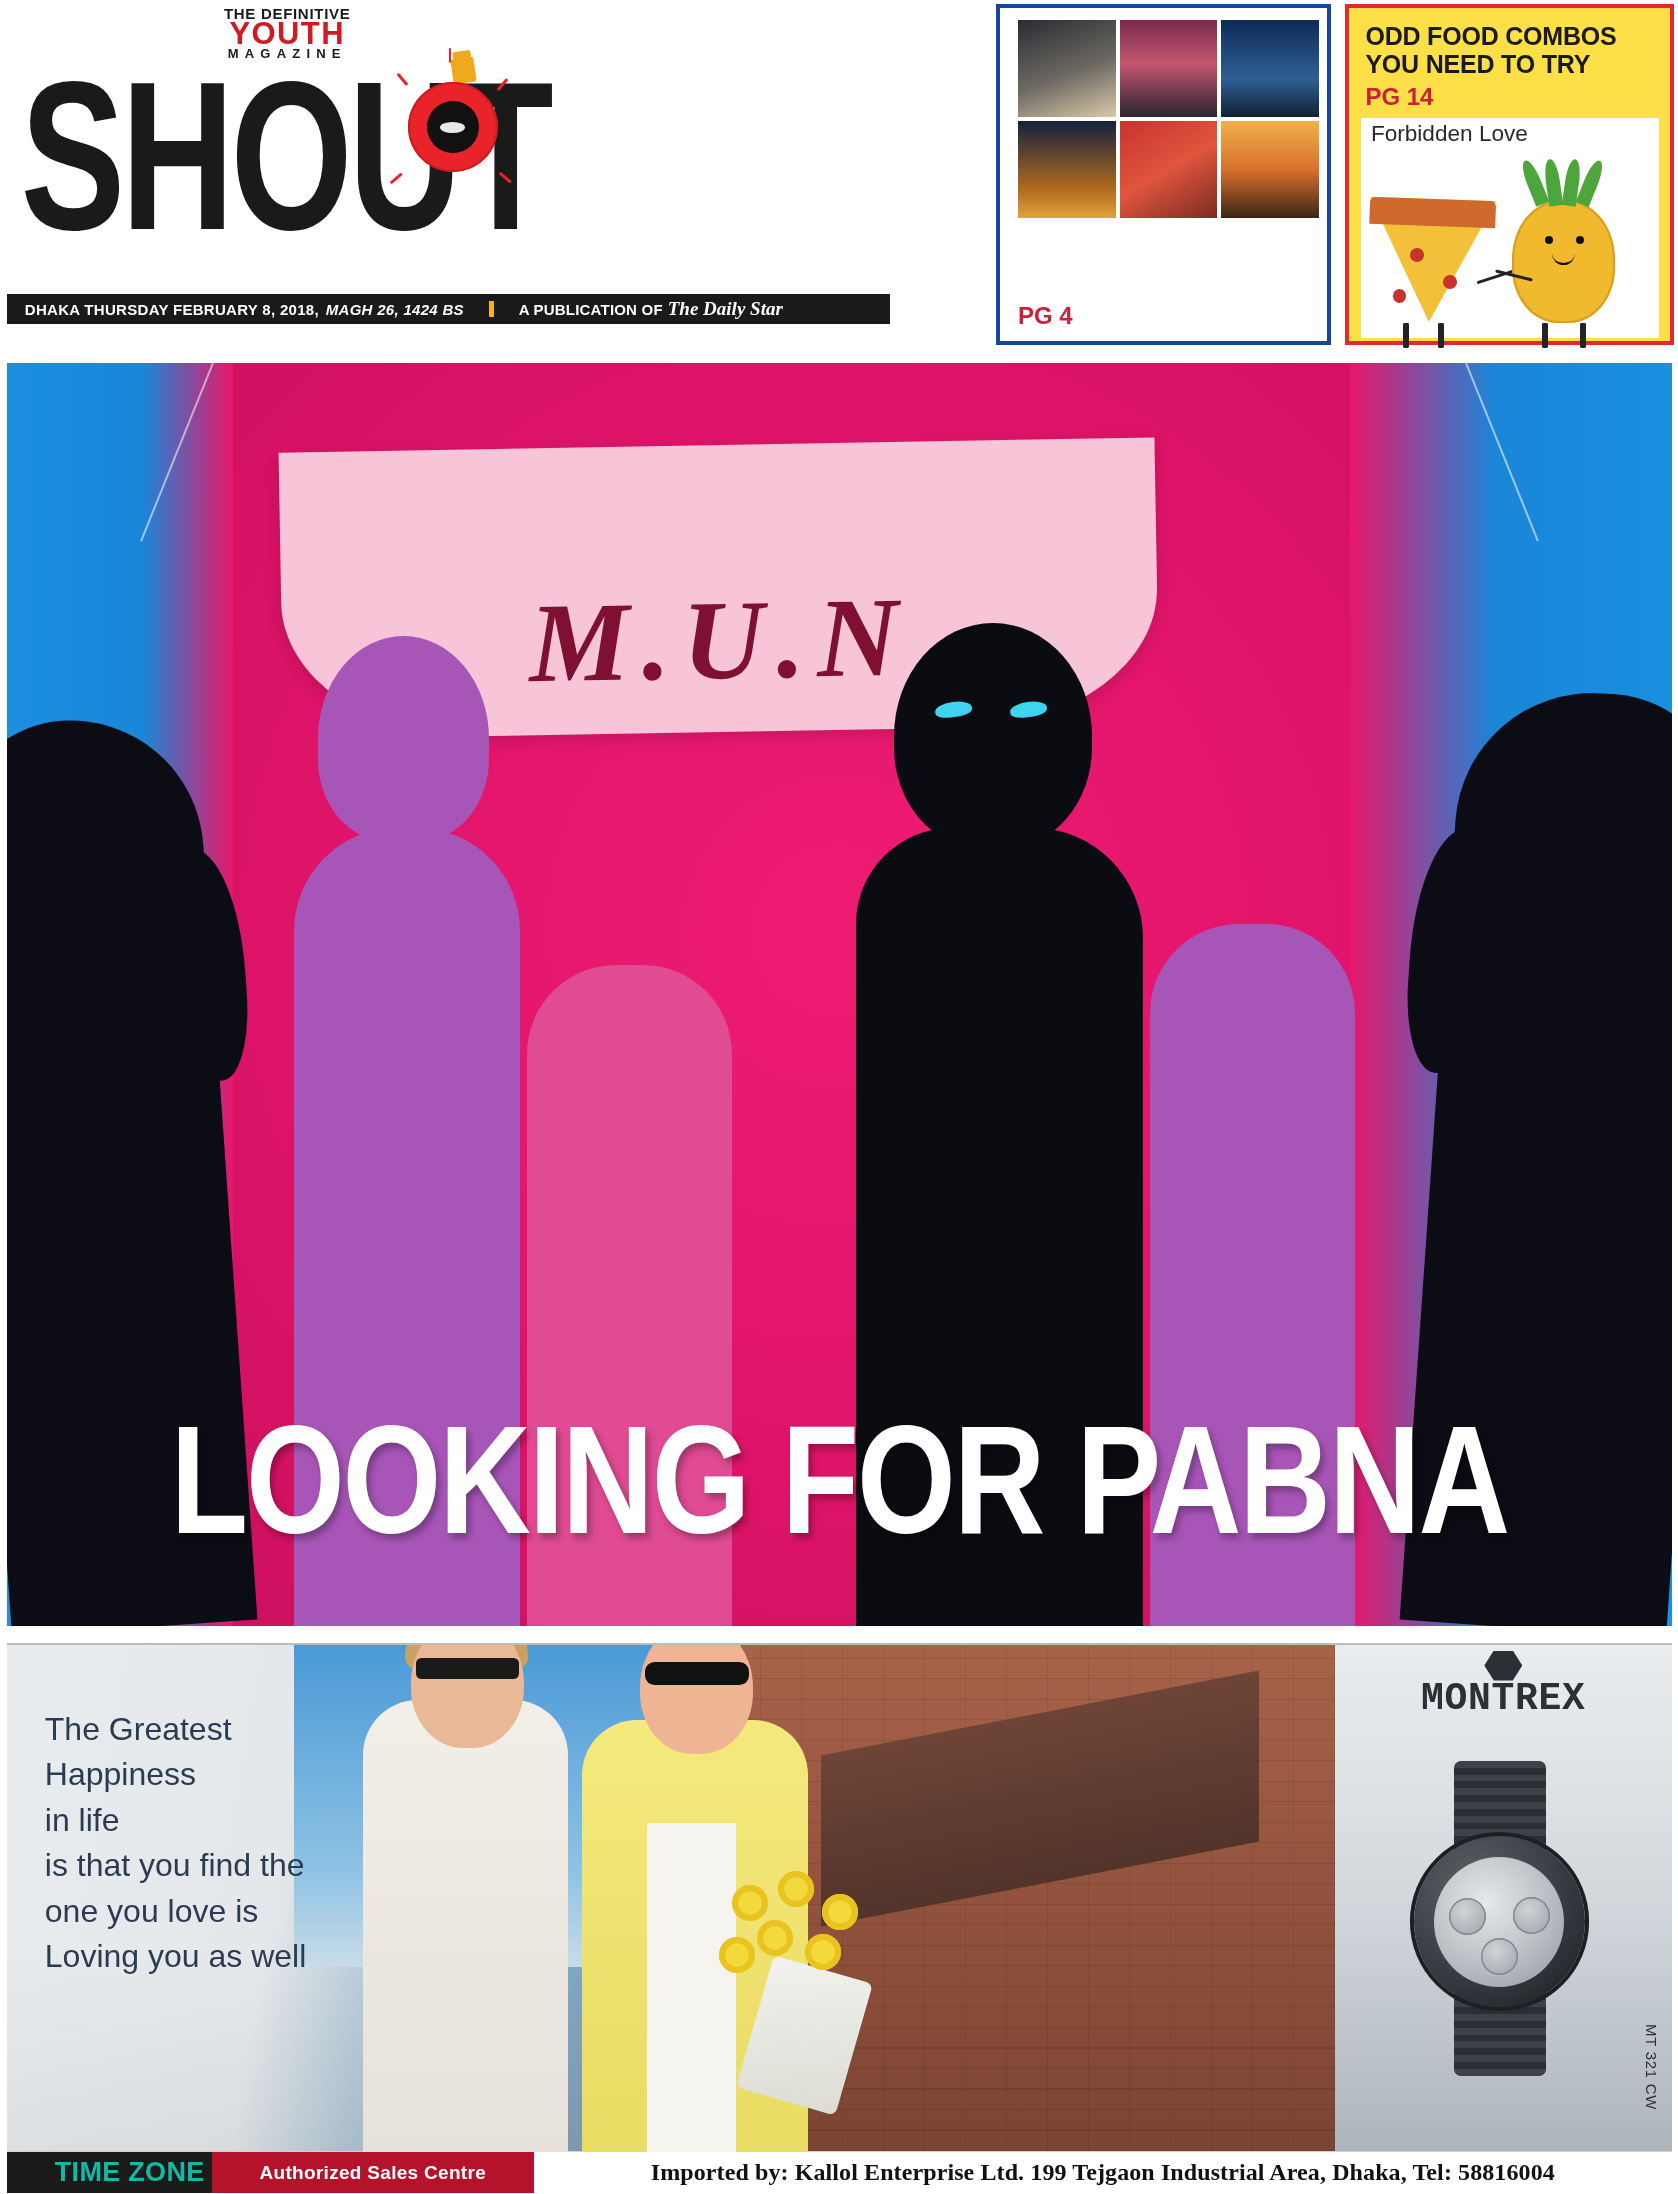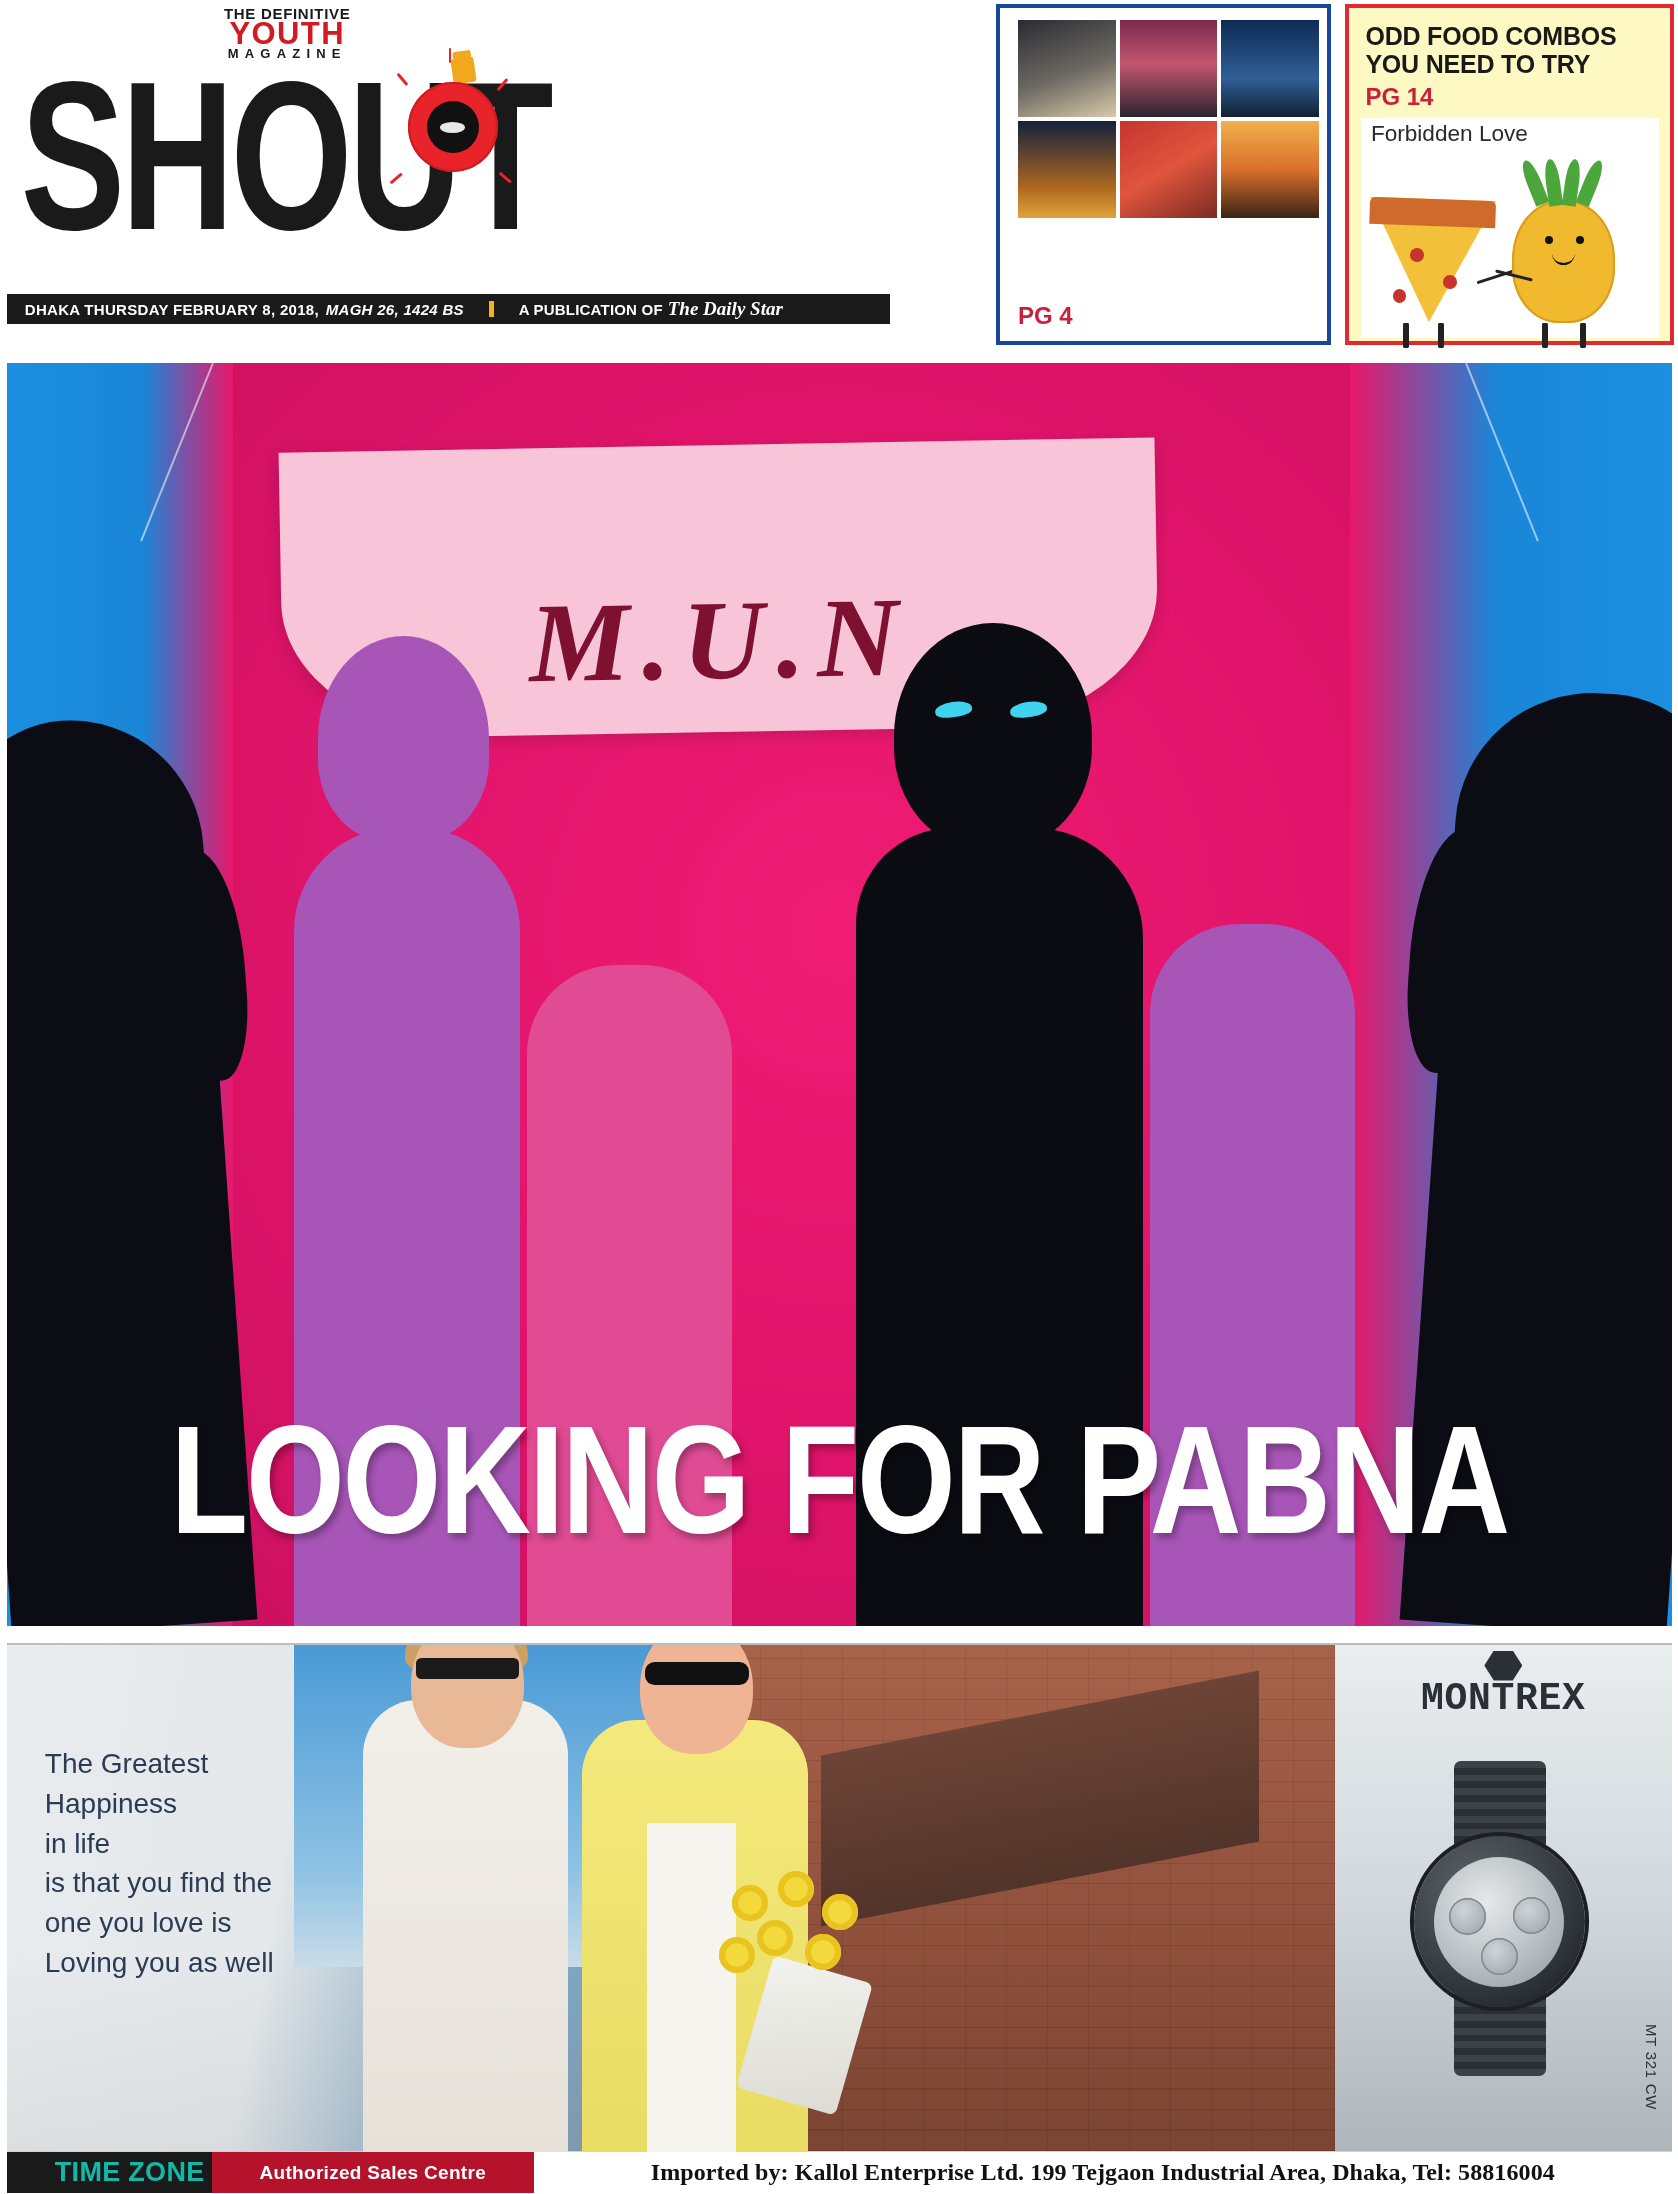--- a/index.html
+++ b/index.html
@@ -222,21 +222,21 @@
     color: #cc1f3a;
   }
 
   .promo-food {
     position: absolute;
     left: 1345px;
     top: 4.1px;
     width: 329px;
     height: 341px;
     border: 4.8px solid #e02a32;
-    background: #fef9c3;
+    background: #fde047;
     box-sizing: border-box;
   }
   .promo-food .ftext {
     position: absolute;
     left: 16.4px;
     top: 13.7px;
     width: 287px;
     font-size: 25px;
     font-weight: bold;
     color: #1a1a1a;
@@ -963,21 +963,21 @@
       <div class="stem"></div>
       <i style="left:20.5px; top:13.7px;"></i>
       <i style="left:66px; top:0px;"></i>
       <i style="left:110px; top:23px;"></i>
       <i style="left:45px; top:49px;"></i>
       <i style="left:93px; top:63px;"></i>
       <i style="left:6.8px; top:66px;"></i>
     </div>
   </div>
 
-  <div class="ad-tagline" style="position:absolute; left:38px; top:62px; width:294px; font-size:28px; line-height:1.42; color:#2b3b52;margin-top:37px;">
+  <div class="ad-tagline" style="position:absolute; left:38px; top:62px; width:294px; font-size:32px; line-height:1.42; color:#2b3b52;">
     <div>The Greatest</div>
     <div>Happiness</div>
     <div>in life</div>
     <div>is that you find the</div>
     <div>one you love is</div>
     <div>Loving you as well</div>
   </div>
 
   <div class="ad-watch-panel">
     <div class="montrex-mark"></div>

